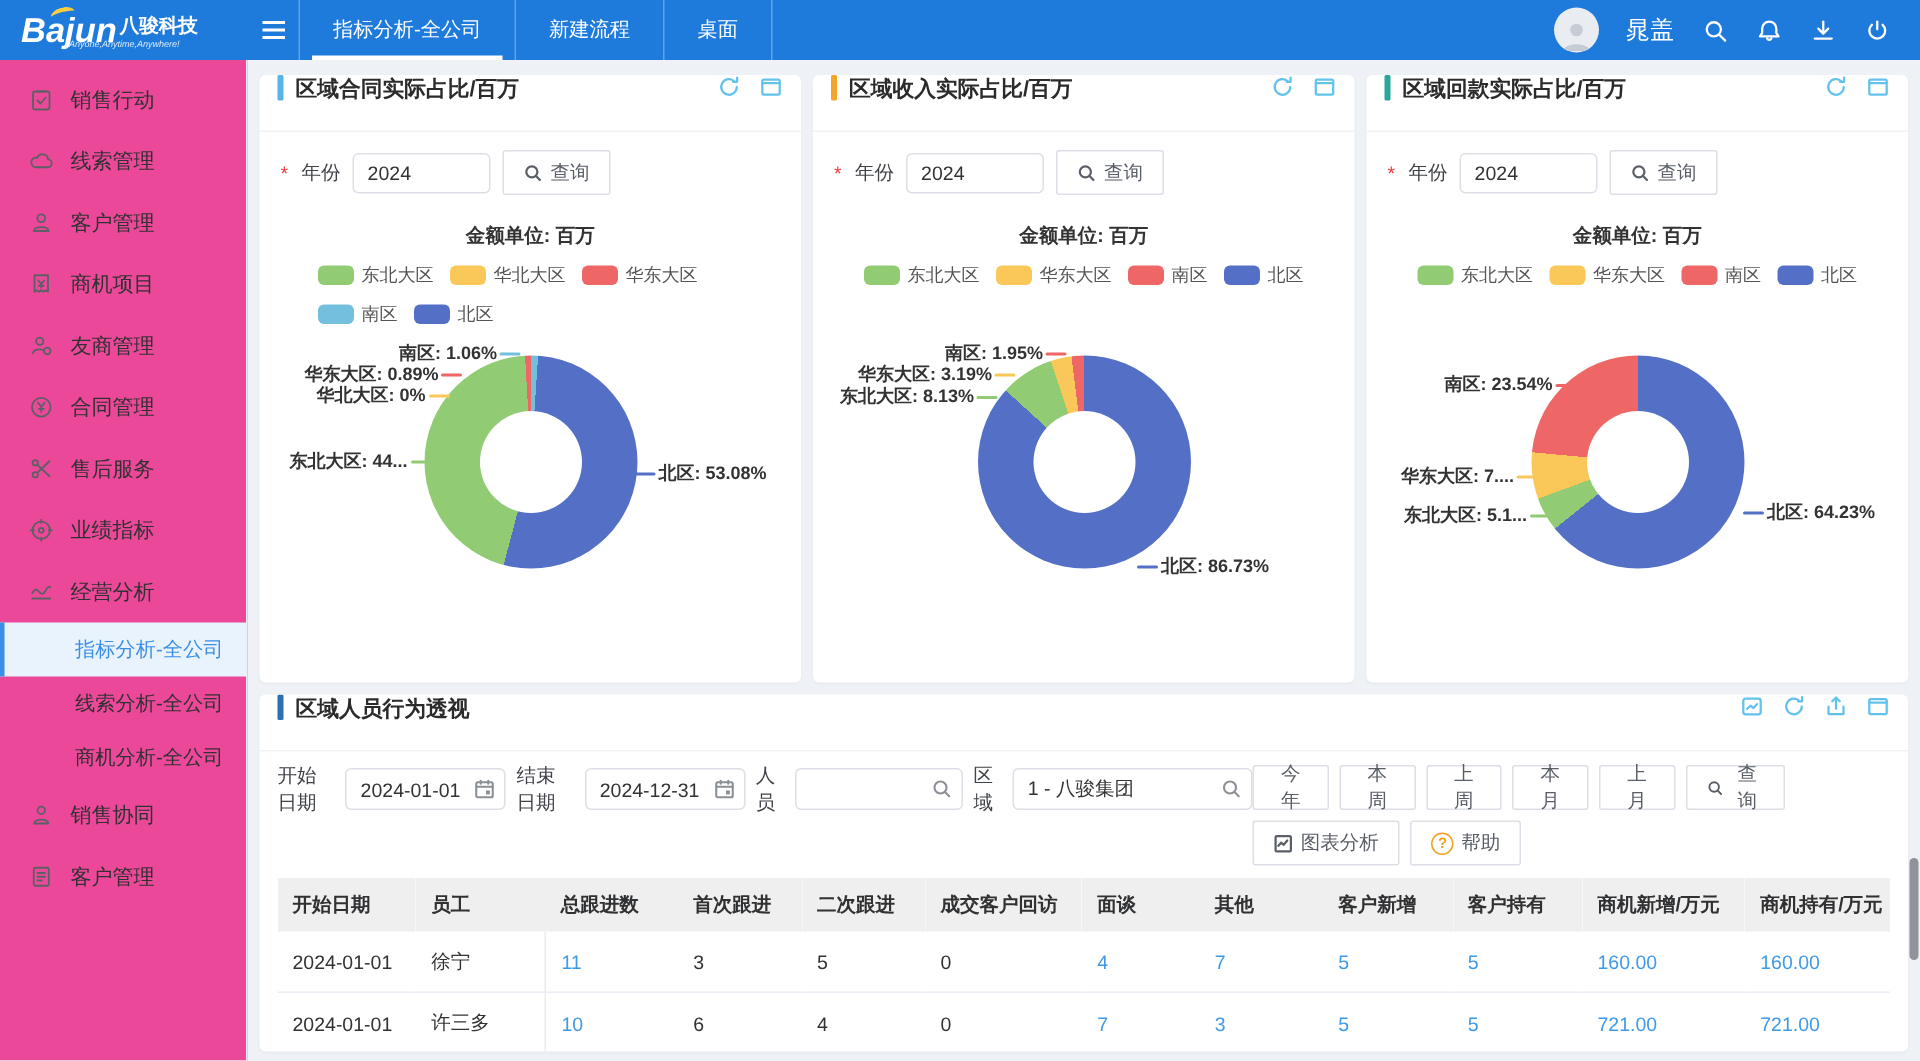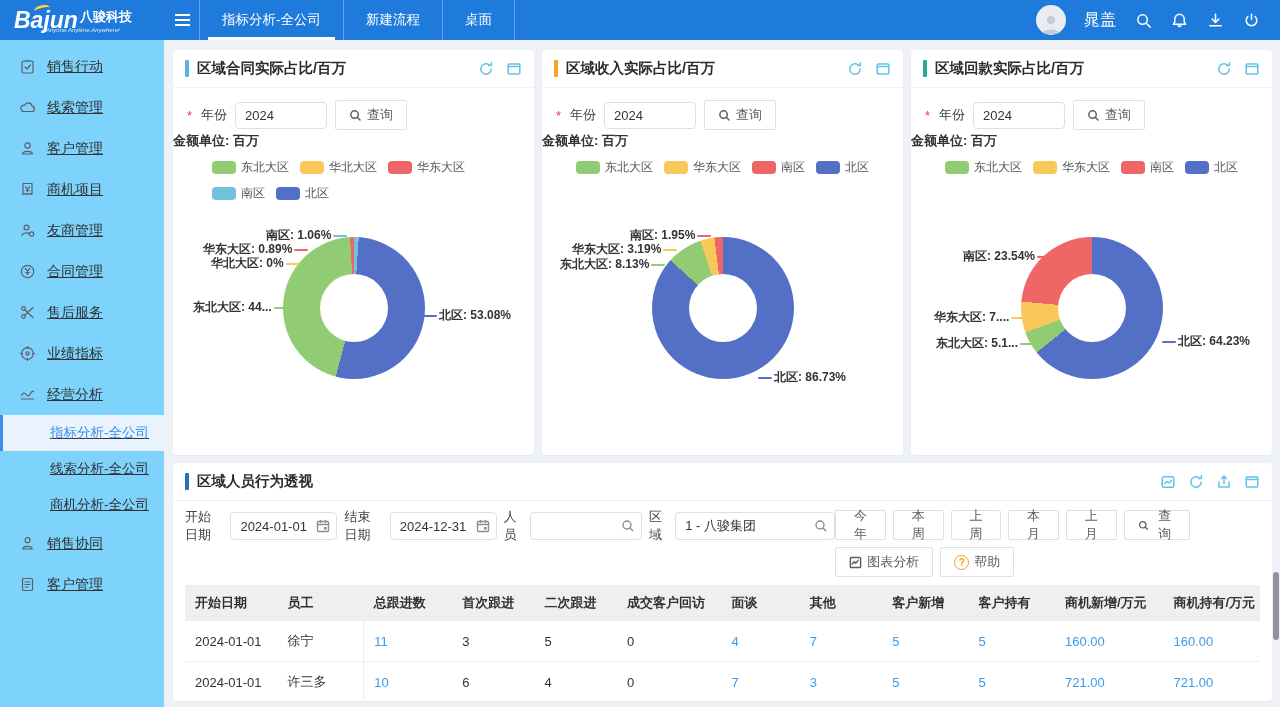--- a/index.html
+++ b/index.html
@@ -19,47 +19,47 @@
   .tab { padding:0 22px; display:flex; align-items:center; font-size:13.5px; border-right:1px solid rgba(255,255,255,.3); cursor:pointer; position:relative; }
   .tab.active::after { content:""; position:absolute; left:8px; right:8px; bottom:0; height:3px; background:#fff; }
   .topbar-right { margin-left:auto; display:flex; align-items:center; gap:18px; padding-right:20px; }
   .avatar { width:30px; height:30px; border-radius:50%; background:#e9edf2; display:flex; align-items:flex-end; justify-content:center; overflow:hidden; cursor:pointer; }
   .username { font-size:16px; cursor:pointer; }
   .tb-icon { width:18px; height:18px; cursor:pointer; display:flex; align-items:center; justify-content:center; }
   .tb-icon svg { width:17px; height:17px; stroke:#fff; fill:none; stroke-width:1.6; stroke-linecap:round; stroke-linejoin:round; }
 
   
   .layout { display:flex; height:667px; }
-  .sidebar { width:165px; background:#7dd3fc; border-right:1px solid #edf0f4; padding-top:6px; flex-shrink:0;text-decoration:underline; }
+  .sidebar { width:165px; background:#ec4899; border-right:1px solid #edf0f4; padding-top:6px; flex-shrink:0; }
   .side-item { height:41px; display:flex; align-items:center; padding-left:19px; font-size:14px; color:#303133; cursor:pointer; }
   .side-item .sicon { width:17px; height:17px; margin-right:11px; display:flex; }
   .side-item .sicon svg { width:17px; height:17px; stroke:#5c6066; fill:none; stroke-width:1.2; stroke-linecap:round; stroke-linejoin:round; }
   .side-sub { height:36px; display:flex; align-items:center; padding-left:47px; font-size:13.5px; color:#303133; cursor:pointer; border-left:3px solid transparent; }
   .side-sub.active { background:#e9f3fd; color:#3a8ee6; border-left-color:#3a8ee6; }
 
   .content { flex:1; padding:10px 8px 8px 8px; overflow:hidden; }
   .cards-row { display:flex; gap:8px; height:405px; }
 
   
   .card { background:#fff; border-radius:4px; position:relative; box-shadow:0 1px 2px rgba(0,0,0,.04); }
   .chart-card { flex:1; display:flex; flex-direction:column; overflow:hidden; }
-  .card-head { display:flex; align-items:center; height:38px; padding:0 12px; border-bottom:1px solid #f0f2f5; flex-shrink:0; }
+  .card-head { display:flex; height:38px; padding:0 12px; border-bottom:1px solid #f0f2f5; flex-shrink:0; }
   .accent { width:4px; height:17px; border-radius:1px; margin-right:8px; }
   .card-title { font-size:14.5px; font-weight:bold; color:#2b2b2b; flex:1; }
   .head-icons { display:flex; gap:12px; }
   .h-icon { width:16px; height:16px; cursor:pointer; }
   .h-icon svg { width:16px; height:16px; stroke:#62c2ec; fill:none; stroke-width:1.5; stroke-linecap:round; stroke-linejoin:round; }
 
   .chart-filter { display:flex; align-items:center; padding:12px 14px 2px; gap:8px; }
   .req-star { color:#f13b3b; font-size:13px; margin-right:1px; }
   .f-label { font-size:13px; color:#404348; }
   .year-input { width:92px; height:27px; border:1px solid #dcdfe6; border-radius:4px; padding:0 9px; font-size:13px; color:#333; font-family:inherit; }
   .btn { height:30px; background:#fff; border:1px solid #dcdfe6; border-radius:2px; padding:0 13px; font-size:13px; color:#5a5e66; display:inline-flex; align-items:center; gap:5px; cursor:pointer; font-family:inherit; }
   .btn svg { width:13px; height:13px; stroke:#5a5e66; fill:none; stroke-width:1.6; stroke-linecap:round; }
-  .unit-line { text-align:left; font-size:13px; font-weight:bold; color:#333; margin:0 0 9px; }
+  .unit-line { text-align:center; font-size:13px; font-weight:bold; color:#333; margin:16px 0 9px; }
   .legend { display:flex; flex-wrap:wrap; column-gap:11px; row-gap:9px; justify-content:center; font-size:12px; color:#555; padding:0 10px; }
   .legend.wrap-left { justify-content:flex-start; padding-left:39px; }
   .legend-item { display:flex; align-items:center; gap:5px; cursor:pointer; }
   .swatch { width:24px; height:13px; border-radius:4px; }
 
   .chart-layer { position:absolute; inset:0; pointer-events:none; }
   .donut { position:absolute; left:50%; top:187px; margin-left:-71px; width:142px; height:142px; border-radius:50%; pointer-events:auto; cursor:pointer; }
   .hole { position:absolute; left:50%; top:50%; transform:translate(-50%,-50%); width:68px; height:68px; border-radius:50%; background:#fff; }
   .dlabel { position:absolute; font-size:12px; font-weight:bold; color:#333; white-space:nowrap; display:flex; align-items:center; gap:2px; }
   .dash { display:inline-block; width:14px; height:2px; border-radius:1px; }

